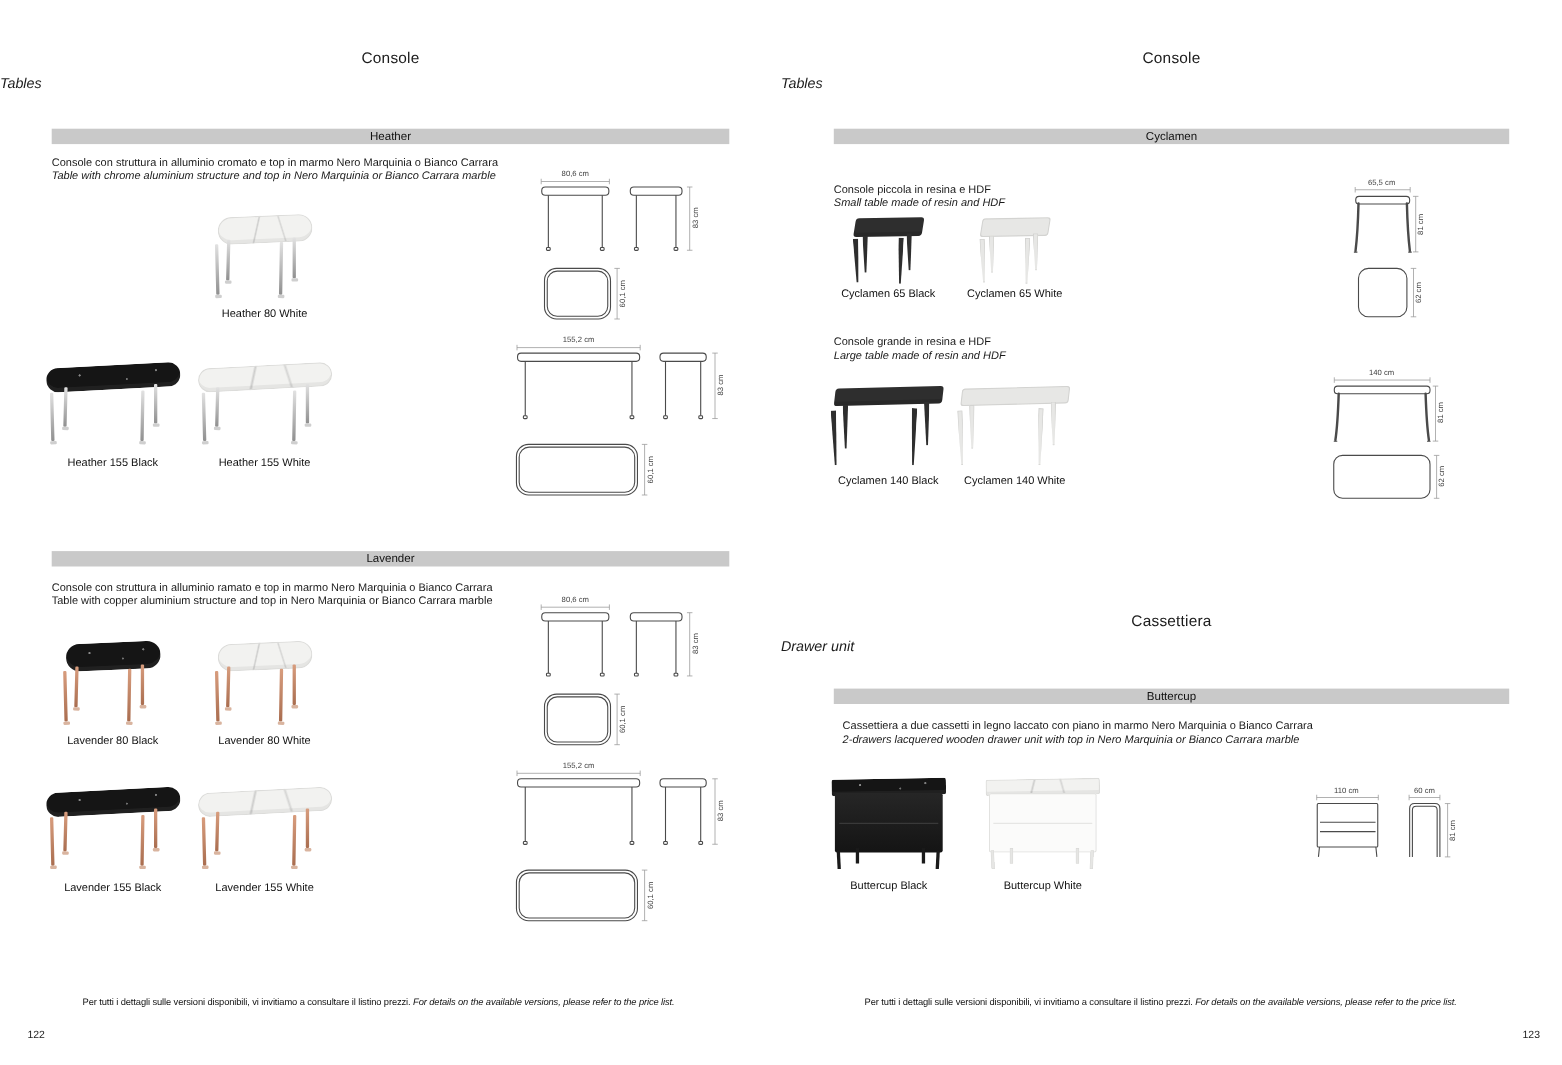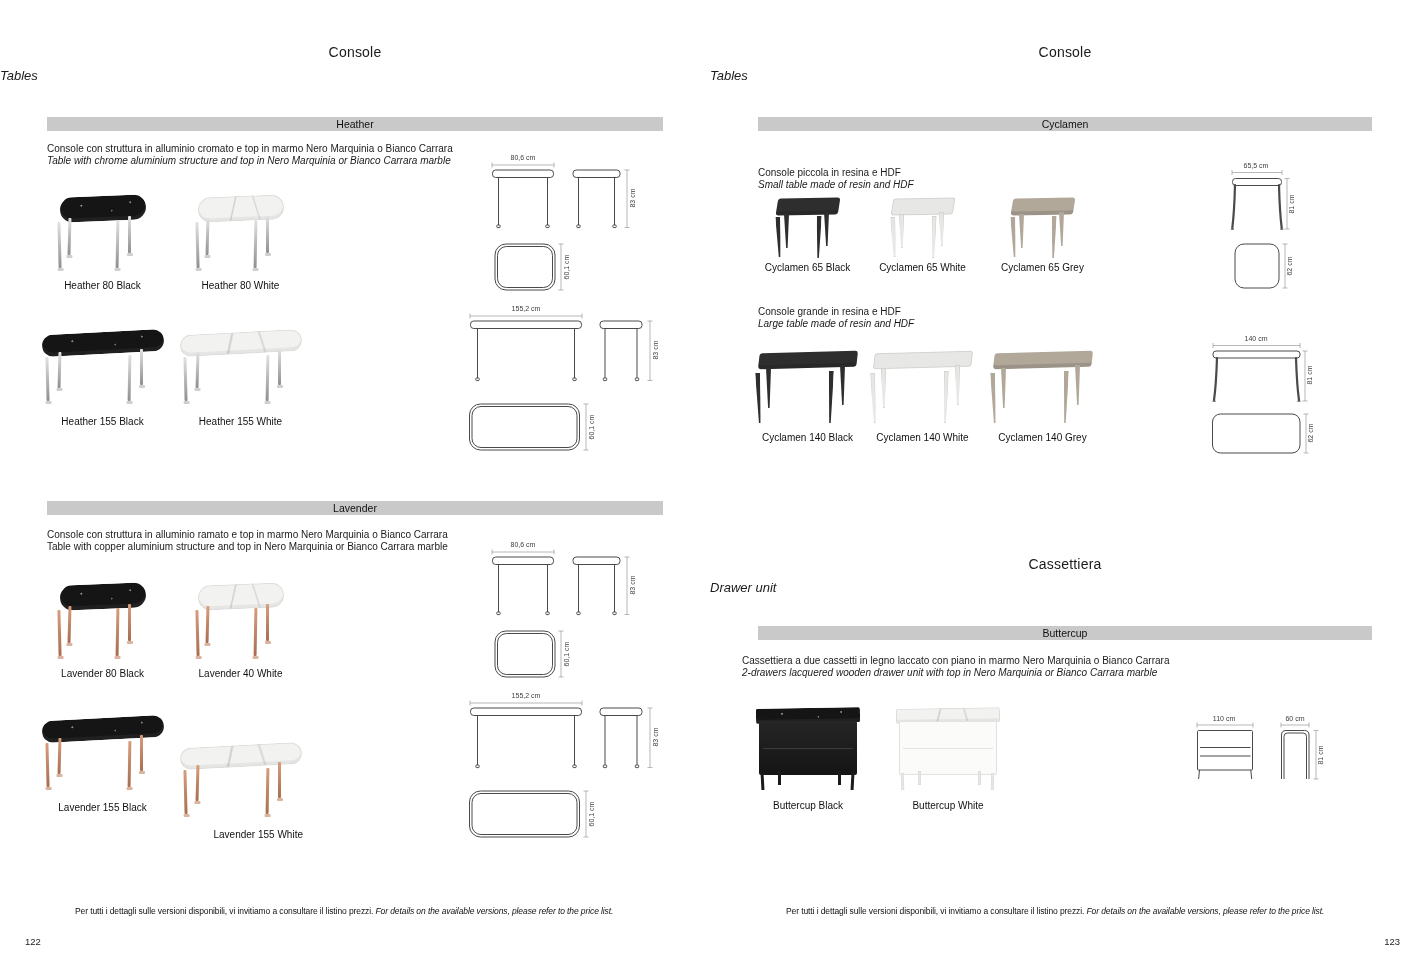--- a/index.html
+++ b/index.html
@@ -101,30 +101,20 @@
     <div class="abs psub" style="top:68px;">Tables</div>
 
     <div class="abs banner" style="left:47px;top:117px;width:616px;">
       <span>Heather</span>
     </div>
     <div class="abs desc" style="left:47px;top:143px;">
       <span>Console con struttura in alluminio cromato e top in marmo Nero Marquinia o Bianco Carrara</span>
       <span class="en">Table with chrome aluminium structure and top in Nero Marquinia or Bianco Carrara marble</span>
     </div>
 
-    <figure class="abs pcell" style="left:40px;top:188px;width:125px;">
-      <div class="pfig s80 chrome" style="height:84px;">
-        <div class="ct-top marble-black"></div>
-        <i class="ct-leg leg-a"></i>
-          <i class="ct-leg leg-b"></i>
-          <i class="ct-leg leg-c"></i>
-          <i class="ct-leg leg-d"></i>
-      </div>
-      <figcaption>Heather 80 Black</figcaption>
-    </figure>
     <figure class="abs pcell" style="left:178px;top:188px;width:125px;">
       <div class="pfig s80 chrome" style="height:84px;">
         <div class="ct-top marble-white"></div>
         <i class="ct-leg leg-a"></i>
           <i class="ct-leg leg-b"></i>
           <i class="ct-leg leg-c"></i>
           <i class="ct-leg leg-d"></i>
       </div>
       <figcaption>Heather 80 White</figcaption>
     </figure>
@@ -204,33 +194,33 @@
       <figcaption>Lavender 80 Black</figcaption>
     </figure>
     <figure class="abs pcell" style="left:178px;top:576px;width:125px;">
       <div class="pfig s80 copper" style="height:84px;">
         <div class="ct-top marble-white"></div>
         <i class="ct-leg leg-a"></i>
           <i class="ct-leg leg-b"></i>
           <i class="ct-leg leg-c"></i>
           <i class="ct-leg leg-d"></i>
       </div>
-      <figcaption>Lavender 40 White</figcaption>
+      <figcaption>Lavender 80 White</figcaption>
     </figure>
     <figure class="abs pcell" style="left:40px;top:710px;width:125px;">
       <div class="pfig s155 copper" style="height:84px;">
         <div class="ct-top marble-black"></div>
         <i class="ct-leg leg-a"></i>
           <i class="ct-leg leg-b"></i>
           <i class="ct-leg leg-c"></i>
           <i class="ct-leg leg-d"></i>
       </div>
       <figcaption>Lavender 155 Black</figcaption>
     </figure>
-    <figure class="abs pcell" style="left:178px;top:737px;width:125px;align-items:flex-end;">
+    <figure class="abs pcell" style="left:178px;top:710px;width:125px;">
       <div class="pfig s155 copper" style="height:84px;">
         <div class="ct-top marble-white"></div>
         <i class="ct-leg leg-a"></i>
           <i class="ct-leg leg-b"></i>
           <i class="ct-leg leg-c"></i>
           <i class="ct-leg leg-d"></i>
       </div>
       <figcaption>Lavender 155 White</figcaption>
     </figure>
 
@@ -301,30 +291,20 @@
     <figure class="abs pcell" style="left:155px;top:188px;width:115px;">
       <div class="pfig c65 cyw" style="height:66px;">
         <div class="cy-top"></div>
         <i class="cy-leg cy-leg-a"></i>
           <i class="cy-leg cy-leg-b"></i>
           <i class="cy-leg cy-leg-c"></i>
           <i class="cy-leg cy-leg-d"></i>
       </div>
       <figcaption>Cyclamen 65 White</figcaption>
     </figure>
-    <figure class="abs pcell" style="left:275px;top:188px;width:115px;">
-      <div class="pfig c65 cyg" style="height:66px;">
-        <div class="cy-top"></div>
-        <i class="cy-leg cy-leg-a"></i>
-          <i class="cy-leg cy-leg-b"></i>
-          <i class="cy-leg cy-leg-c"></i>
-          <i class="cy-leg cy-leg-d"></i>
-      </div>
-      <figcaption>Cyclamen 65 Grey</figcaption>
-    </figure>
 
     <div class="abs desc" style="left:48px;top:306px;">
       <span>Console grande in resina e HDF</span>
       <span class="en">Large table made of resin and HDF</span>
     </div>
 
     <figure class="abs pcell" style="left:40px;top:342px;width:115px;">
       <div class="pfig c140 cyb" style="height:82px;">
         <div class="cy-top"></div>
         <i class="cy-leg cy-leg-a"></i>
@@ -336,30 +316,20 @@
     </figure>
     <figure class="abs pcell" style="left:155px;top:342px;width:115px;">
       <div class="pfig c140 cyw" style="height:82px;">
         <div class="cy-top"></div>
         <i class="cy-leg cy-leg-a"></i>
           <i class="cy-leg cy-leg-b"></i>
           <i class="cy-leg cy-leg-c"></i>
           <i class="cy-leg cy-leg-d"></i>
       </div>
       <figcaption>Cyclamen 140 White</figcaption>
-    </figure>
-    <figure class="abs pcell" style="left:275px;top:342px;width:115px;">
-      <div class="pfig c140 cyg" style="height:82px;">
-        <div class="cy-top"></div>
-        <i class="cy-leg cy-leg-a"></i>
-          <i class="cy-leg cy-leg-b"></i>
-          <i class="cy-leg cy-leg-c"></i>
-          <i class="cy-leg cy-leg-d"></i>
-      </div>
-      <figcaption>Cyclamen 140 Grey</figcaption>
     </figure>
 
     <svg class="abs" style="left:480px;top:155px;" width="150" height="310" viewBox="0 0 150 310">
       <text x="66" y="13" text-anchor="middle">65,5 cm</text>
       <path class="dl" d="M42 17.5 H92 M42 15 V20 M92 15 V20"></path>
       <rect class="ln" x="42.5" y="23.5" width="49" height="7" rx="3"></rect>
       <path class="ln2" d="M45 30 C44.6 46 43.8 61 42.3 73 M89 30 C89.4 46 90.2 61 91.7 73"></path>
       <path class="ln" d="M40.8 74.2 h3.2 M90.2 74.2 h3.2"></path>
       <path class="dl" d="M97 23.5 V74 M94.5 23.5 H99.5 M94.5 74 H99.5"></path>
       <text transform="rotate(-90 104 49)" x="104" y="49" text-anchor="middle">81 cm</text>
@@ -378,21 +348,21 @@
       <path class="dl" d="M116 259 V298 M113.5 259 H118.5 M113.5 298 H118.5"></path>
       <text transform="rotate(-90 123 278)" x="123" y="278" text-anchor="middle">62 cm</text>
     </svg>
 
     <div class="abs ptitle" style="top:556px;">Cassettiera</div>
     <div class="abs psub" style="top:580px;">Drawer unit</div>
 
     <div class="abs banner" style="left:48px;top:626px;width:614px;">
       <span>Buttercup</span>
     </div>
-    <div class="abs desc" style="left:32px;top:655px;">
+    <div class="abs desc" style="left:56px;top:655px;">
       <span>Cassettiera a due cassetti in legno laccato con piano in marmo Nero Marquinia o Bianco Carrara</span>
       <span class="en">2-drawers lacquered wooden drawer unit with top in Nero Marquinia or Bianco Carrara marble</span>
     </div>
 
     <figure class="abs pcell" style="left:38px;top:698px;width:120px;">
       <div class="pfig bcB" style="height:96px;">
         <div class="bc-slab marble-black"></div>
         <div class="bc-body"></div>
         <i class="bc-leg bc-leg-a"></i>
           <i class="bc-leg bc-leg-b"></i>

